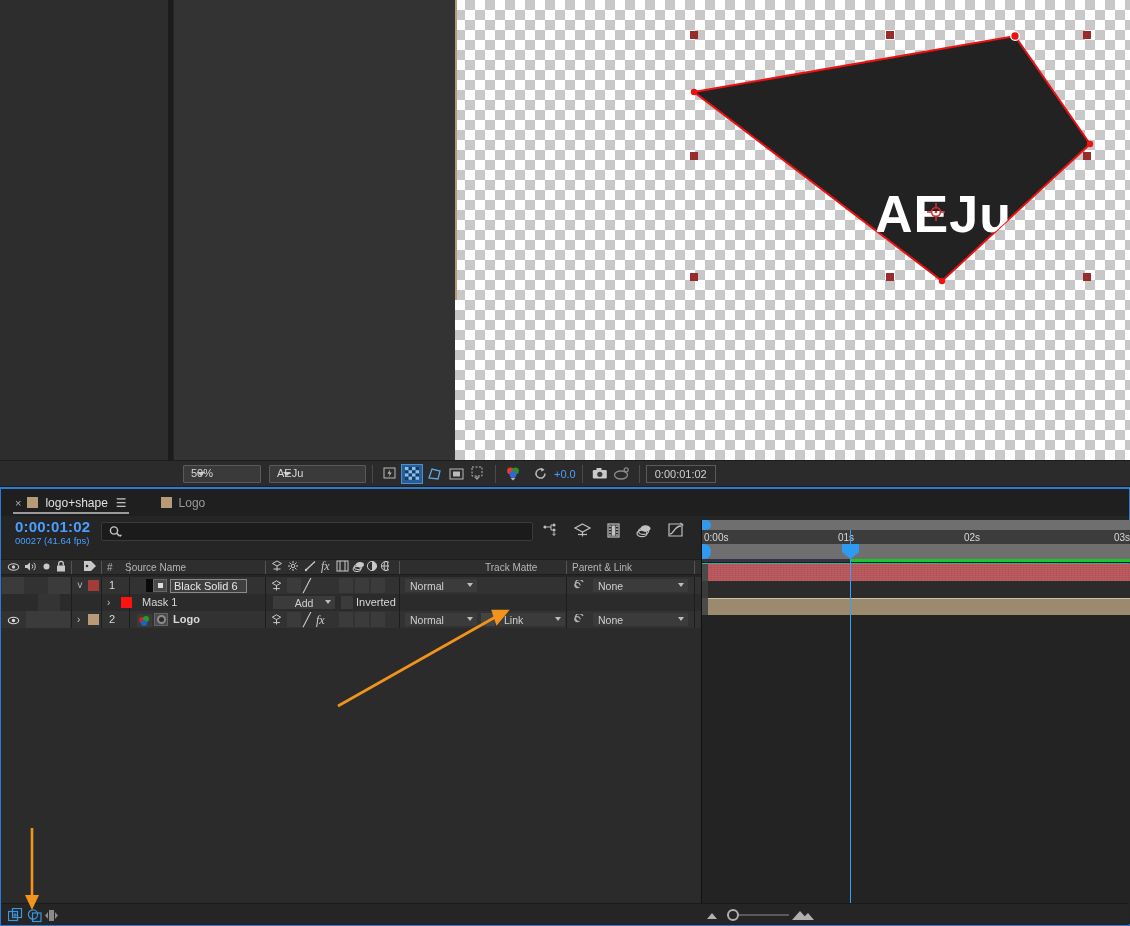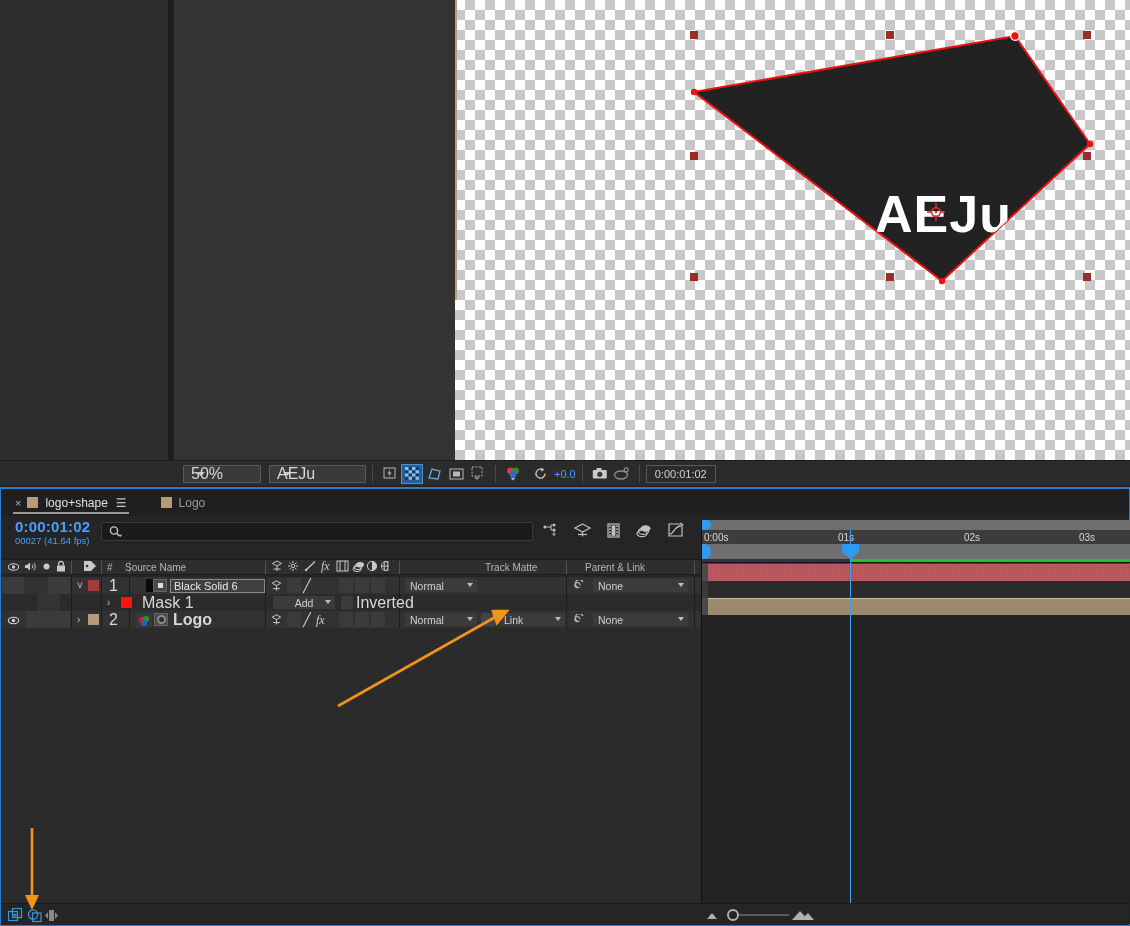--- a/index.html
+++ b/index.html
@@ -65,31 +65,31 @@
 
   
   #tl-head { position:absolute; left:0; top:70px; width:700px; height:16px; background:#2e2e2e;
     border-top:1px solid #1d1d1d; border-bottom:1px solid #1d1d1d; }
   .hd { position:absolute; top:0; height:15px; line-height:15px; font-size:10px; color:#b5b5b5; }
   .hdsep { position:absolute; top:1px; width:1px; height:13px; background:#545454; }
 
   
   .row { position:absolute; left:0; width:700px; height:17px; }
   .row .cellsep { position:absolute; top:0; width:1px; height:17px; background:#1d1d1d; }
-  .lbl { position:absolute; font-size:16px; color:#d8d8d8; line-height:17px; }
+  .lbl { position:absolute; font-size:11px; color:#d8d8d8; line-height:17px; }
   .sq { position:absolute; top:3px; width:11px; height:11px; }
   .dd { position:absolute; top:2px; height:13px; display:flex; align-items:center;
     font-size:10.5px; color:#d0d0d0; padding-left:5px; }
   .dd .cv { position:absolute; right:4px; top:4px; width:0;height:0;
     border-left:3.5px solid transparent;border-right:3.5px solid transparent;border-top:4px solid #bdbdbd; }
   .namebox { position:absolute; top:2px; height:14px; border:1px solid #8a8a8a; background:#3f3f3f;
     font-size:11px; color:#e8e8e8; line-height:13px; padding-left:3px; }
 
   
-  #tl-graph { position:absolute; left:700px; top:31px; width:428px; height:404px; background:#0c4a6e;
+  #tl-graph { position:absolute; left:700px; top:31px; width:428px; height:404px; background:#14b8a6;
     border-left:1px solid #111; }
   #ruler { position:absolute; left:0; top:0; width:428px; height:39px; background:#3c3c3c; }
   #ruler-top { position:absolute; left:0; top:0; width:428px; height:10px; background:#6f6f6f; }
   .tick-lbl { position:absolute; top:12px; font-size:10px; color:#d8d8d8; }
   .tick { position:absolute; top:28px; width:1px; height:6px; background:#9a9a9a; }
   #wa { position:absolute; left:0; top:24px; width:428px; height:15px; background:#6f6f6f; }
   #wa-l { position:absolute; left:0; top:24px; width:9px; height:15px; background:#2e9bf0; border-radius:0 7px 7px 0;}
   #wa-l2 { position:absolute; left:0; top:0; width:9px; height:10px; background:#2e9bf0; border-radius:0 7px 7px 0;}
   #bars-top { position:absolute; left:0; top:39px; width:428px; height:4px; background:#141414; }
   #bar-green { position:absolute; left:148px; top:39px; width:280px; height:3px; background:#22c42a; }
@@ -400,42 +400,42 @@
                 <circle cx="5" cy="5" r="4.6"></circle>
                 <ellipse cx="5" cy="5" rx="2" ry="4.6"></ellipse>
                 <line x1="0.4" y1="5" x2="9.6" y2="5"></line>
               </g>
           </g>
         </svg>
       </span>
       <span class="hdsep" style="left:398px"></span>
       <span class="hd" style="left:484px">Track Matte</span>
       <span class="hdsep" style="left:565px"></span>
-      <span class="hd" style="left:584px">Parent &amp; Link</span>
+      <span class="hd" style="left:571px">Parent &amp; Link</span>
       <span class="hdsep" style="left:693px"></span>
     </div>
 
     <div class="row" style="top:88px;background:#323232;">
       <div class="cellsep" style="left:70px"></div>
         <div class="cellsep" style="left:100px"></div>
       <div class="cellsep" style="left:128px"></div>
         <div class="cellsep" style="left:264px"></div>
       <div class="cellsep" style="left:398px"></div>
         <div class="cellsep" style="left:565px"></div>
       <div class="cellsep" style="left:693px"></div>
       <div style="position:absolute;left:1px;top:0;width:22px;height:17px;background:#3b3b3b"></div>
       <div style="position:absolute;left:47px;top:0;width:22px;height:17px;background:#3b3b3b"></div>
       <span style="position:absolute;left:76px;top:3px;font-size:10px;color:#c0c0c0">˅</span>
       <div class="sq" style="left:87px;background:#a33b3b"></div>
       <span class="lbl" style="left:108px">1</span>
       <div class="sq" style="left:145px;width:15px;height:13px;top:2px;background:#0a0a0a"></div>
       <div style="position:absolute;left:152px;top:2px;width:14px;height:13px;background:#4a4a4a;border:1px solid #666;display:flex;align-items:center;justify-content:center">
         <span style="display:block;width:5px;height:5px;background:#e0e0e0"></span>
       </div>
-      <div class="namebox" style="left:169px;width:95px">Black Solid 6</div>
+      <div class="namebox" style="left:169px;width:77px">Black Solid 6</div>
       <div style="position:absolute;left:268px;top:2px;width:14px;height:13px;display:flex;align-items:center;justify-content:center">
         <svg width="11" height="12" viewBox="0 0 11 12">
             <path d="M5.5 0.8 L9.7 3.2 L5.5 5.6 L1.3 3.2 Z" fill="none" stroke="#c9c9c9"></path>
             <line x1="5.5" y1="5.6" x2="5.5" y2="10.5" stroke="#c9c9c9"></line>
             <line x1="2.2" y1="8.6" x2="8.8" y2="8.6" stroke="#c9c9c9"></line>
           </svg>
       </div>
       <div style="position:absolute;left:286px;top:1px;width:14px;height:15px;background:#3b3b3b"></div>
       <span style="position:absolute;left:302px;top:1px;color:#cfcfcf;font-size:13px">╱</span>
       <div style="position:absolute;left:338px;top:1px;width:14px;height:15px;background:#3b3b3b"></div>
@@ -542,21 +542,21 @@
 
     <div style="position:absolute;left:0;top:139px;width:700px;height:275px;background:#2b2b2b"></div>
 
     <div id="tl-graph">
       <div id="ruler">
         <div id="ruler-top"></div>
         <div id="wa-l2"></div>
         <span class="tick-lbl" style="left:2px">0:00s</span>
         <span class="tick-lbl" style="left:136px">01s</span>
         <span class="tick-lbl" style="left:262px">02s</span>
-        <span class="tick-lbl" style="left:377px">03s</span>
+        <span class="tick-lbl" style="left:412px">03s</span>
         <div class="tick" style="left:10px"></div>
         <div class="tick" style="left:140px"></div>
         <div class="tick" style="left:270px"></div>
         <div class="tick" style="left:400px"></div>
         <div id="wa"></div>
         <div id="wa-l"></div>
       </div>
       <div id="bars-top"></div>
       <div id="bar-purple"></div>
       <div id="bar-green"></div>

